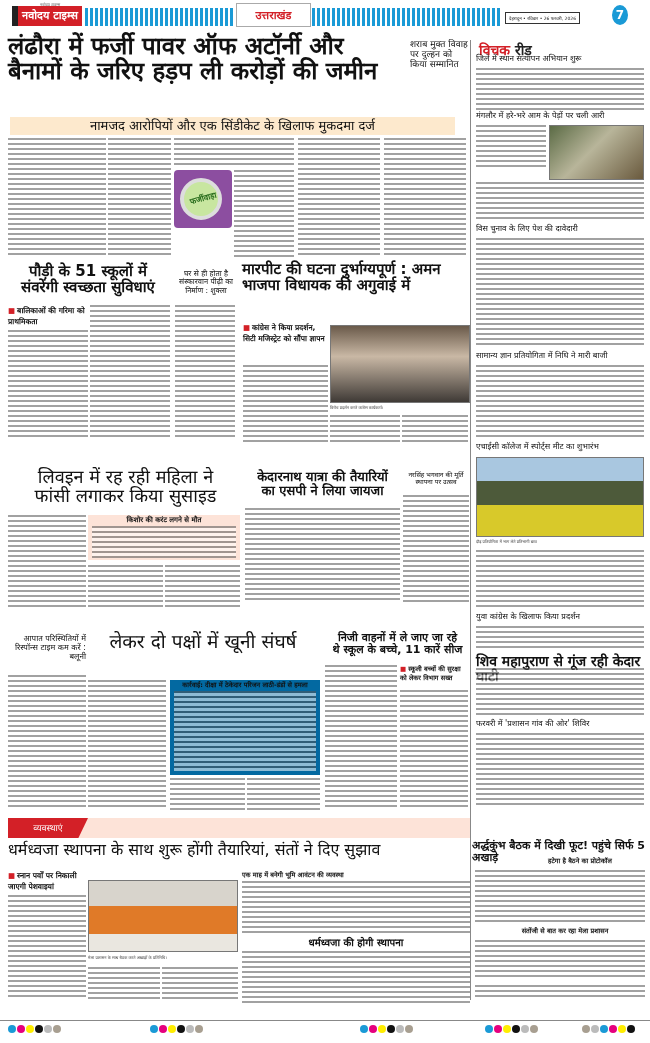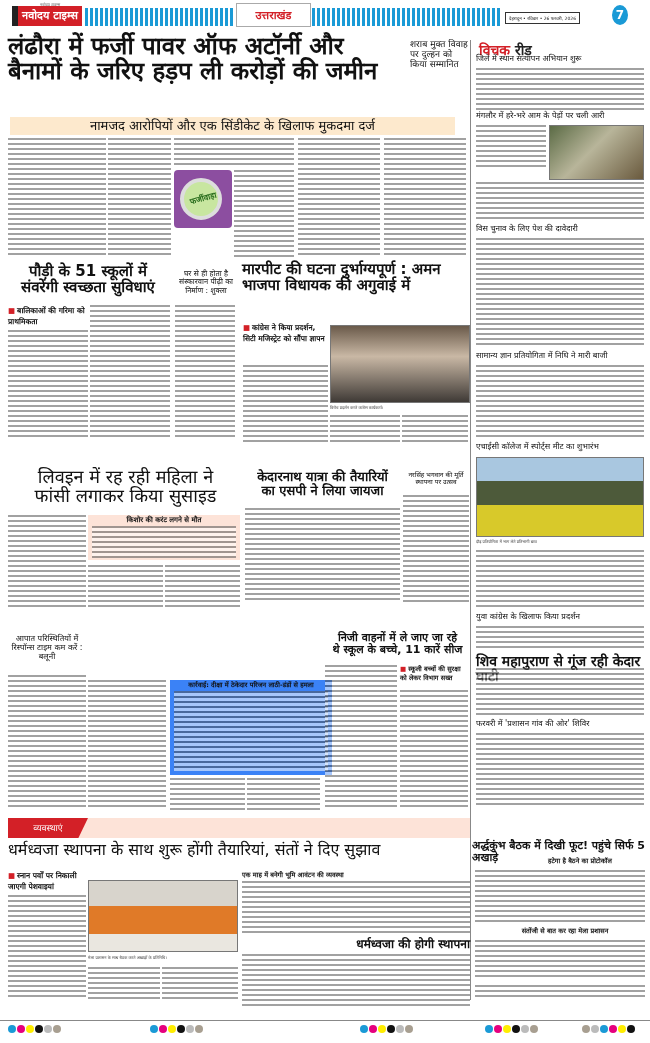--- a/index.html
+++ b/index.html
@@ -117,27 +117,28 @@
 <div class="abs filler" style="left:165px;top:565px;width:75px;height:45px"></div>
 
 <div class="abs h1" style="left:245px;top:470px;width:155px;font-size:13px;text-align:center">
   <div>केदारनाथ यात्रा की तैयारियों</div>
   <div>का एसपी ने लिया जायजा</div>
 </div>
 <div class="abs filler" style="left:245px;top:508px;width:155px;height:95px"></div>
 <div class="abs sh" style="left:403px;top:472px;width:66px;font-size:6.5px;text-align:center">नरसिंह भगवान की मूर्ति स्थापना पर उत्सव</div>
 <div class="abs filler" style="left:403px;top:495px;width:66px;height:108px"></div>
 
-<div class="abs sh" style="left:8px;top:635px;width:78px;text-align:center;font-size:8px">आपात परिस्थितियों में रिस्पॉन्स टाइम कम करें : बलूनी</div>
+<div class="abs sh" style="left:8px;top:635px;width:78px;text-align:right;font-size:8px">आपात परिस्थितियों में रिस्पॉन्स टाइम कम करें : बलूनी</div>
 <div class="abs filler" style="left:8px;top:675px;width:78px;height:135px"></div>
 
 <div class="abs h1" style="left:88px;top:632px;width:230px;font-size:19px;text-align:center;font-weight:normal">
+  <div>लेकर दो पक्षों में खूनी संघर्ष</div>
 </div>
 <div class="abs filler" style="left:88px;top:680px;width:78px;height:130px"></div>
-<div class="abs box-pink" style="left:170px;top:680px;width:162px;height:95px;background:#3b82f6">
+<div class="abs box-pink" style="left:170px;top:680px;width:150px;height:95px;background:#0369a1">
   <div style="font-size:6.5px;font-weight:bold;text-align:center;color:#111">कार्रवाई: दीक्षा में ठेकेदार परिजन लाठी-डंडों से हमला</div>
   <div class="filler" style="margin:2px 4px;height:80px"></div>
 </div>
 <div class="abs filler" style="left:170px;top:778px;width:75px;height:32px"></div>
 <div class="abs filler" style="left:247px;top:778px;width:73px;height:32px"></div>
 
 <div class="abs h1" style="left:325px;top:632px;width:145px;font-size:11px;text-align:center">
   <div>निजी वाहनों में ले जाए जा रहे</div>
   <div>थे स्कूल के बच्चे, 11 कारें सीज</div>
 </div>
@@ -151,21 +152,21 @@
 <div class="abs h1" style="left:8px;top:842px;width:462px;font-size:16px;font-weight:normal">धर्मध्वजा स्थापना के साथ शुरू होंगी तैयारियां, संतों ने दिए सुझाव</div>
 <div class="abs bullet-head" style="left:8px;top:870px;width:78px">स्नान पर्वों पर निकाली जाएगी पेशवाइयां</div>
 <div class="abs filler" style="left:8px;top:895px;width:78px;height:105px"></div>
 <div class="abs photo" style="left:88px;top:880px;width:150px;height:72px;background:linear-gradient(180deg,#d8d4cc 0 35%,#e07a28 35% 75%,#eae7e0 75%)"></div>
 <div class="abs caption" style="left:88px;top:955px;width:150px">मेला प्रशासन के साथ बैठक करते अखाड़ों के प्रतिनिधि।</div>
 <div class="abs filler" style="left:88px;top:967px;width:72px;height:33px"></div>
 <div class="abs filler" style="left:162px;top:967px;width:76px;height:33px"></div>
 <div class="abs" style="left:242px;top:870px;width:228px;height:130px;background:#fff">
   <div style="font-size:6.5px;font-weight:bold;color:#111">एक माह में बनेगी भूमि आवंटन की व्यवस्था</div>
   <div class="filler" style="height:52px;margin:2px 0"></div>
-  <div style="font-size:12px;font-weight:bold;color:#111;text-align:right">धर्मध्वजा की होगी स्थापना</div>
+  <div style="font-size:10px;font-weight:bold;color:#111;text-align:center">धर्मध्वजा की होगी स्थापना</div>
   <div class="filler" style="height:52px;margin:2px 0"></div>
 </div>
 
 <div class="abs h1" style="left:472px;top:840px;width:175px;font-size:11px">अर्द्धकुंभ बैठक में दिखी फूट! पहुंचे सिर्फ 5 अखाड़े</div>
 <div class="abs sh" style="left:520px;top:858px;width:120px;font-size:6.5px;font-weight:bold;text-align:center">हटेगा है बैठने का प्रोटोकॉल</div>
 <div class="abs filler" style="left:475px;top:870px;width:170px;height:55px"></div>
 <div class="abs sh" style="left:490px;top:928px;width:150px;font-size:6.5px;font-weight:bold;text-align:center">संतोंजी से बात कर रहा मेला प्रशासन</div>
 <div class="abs filler" style="left:475px;top:940px;width:170px;height:40px"></div>
 <div class="abs filler" style="left:475px;top:985px;width:170px;height:15px"></div>
 

